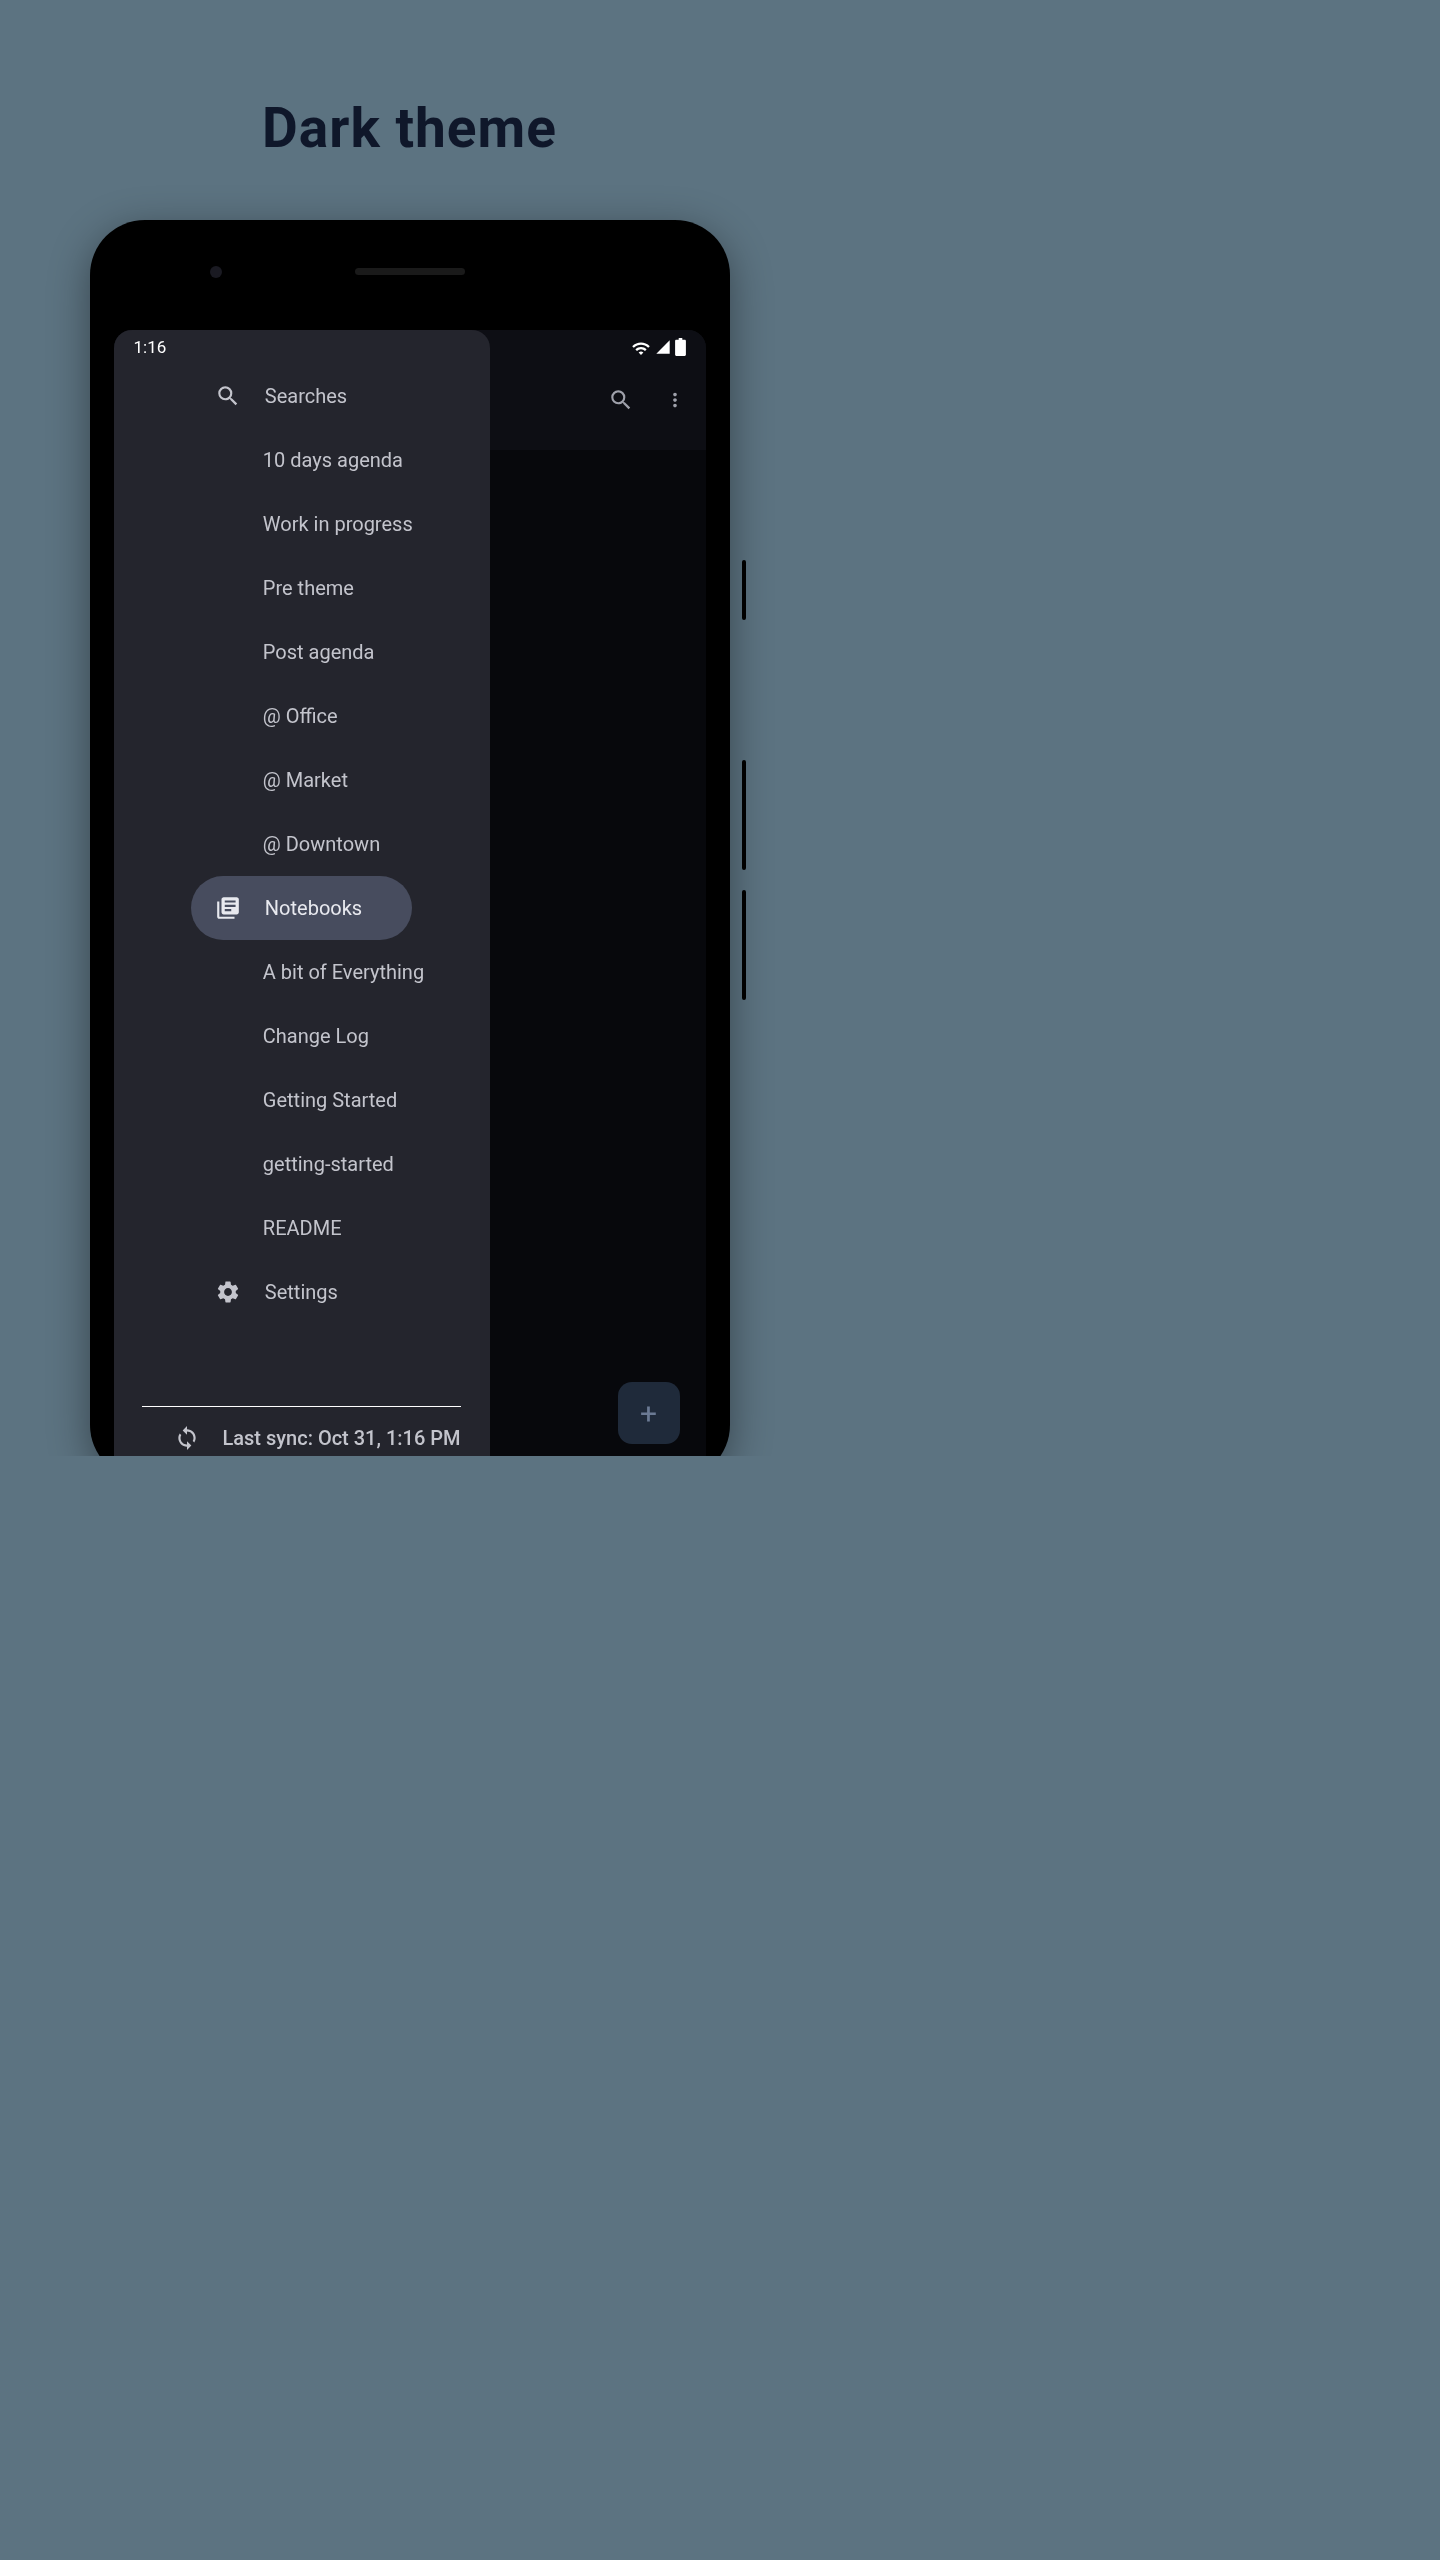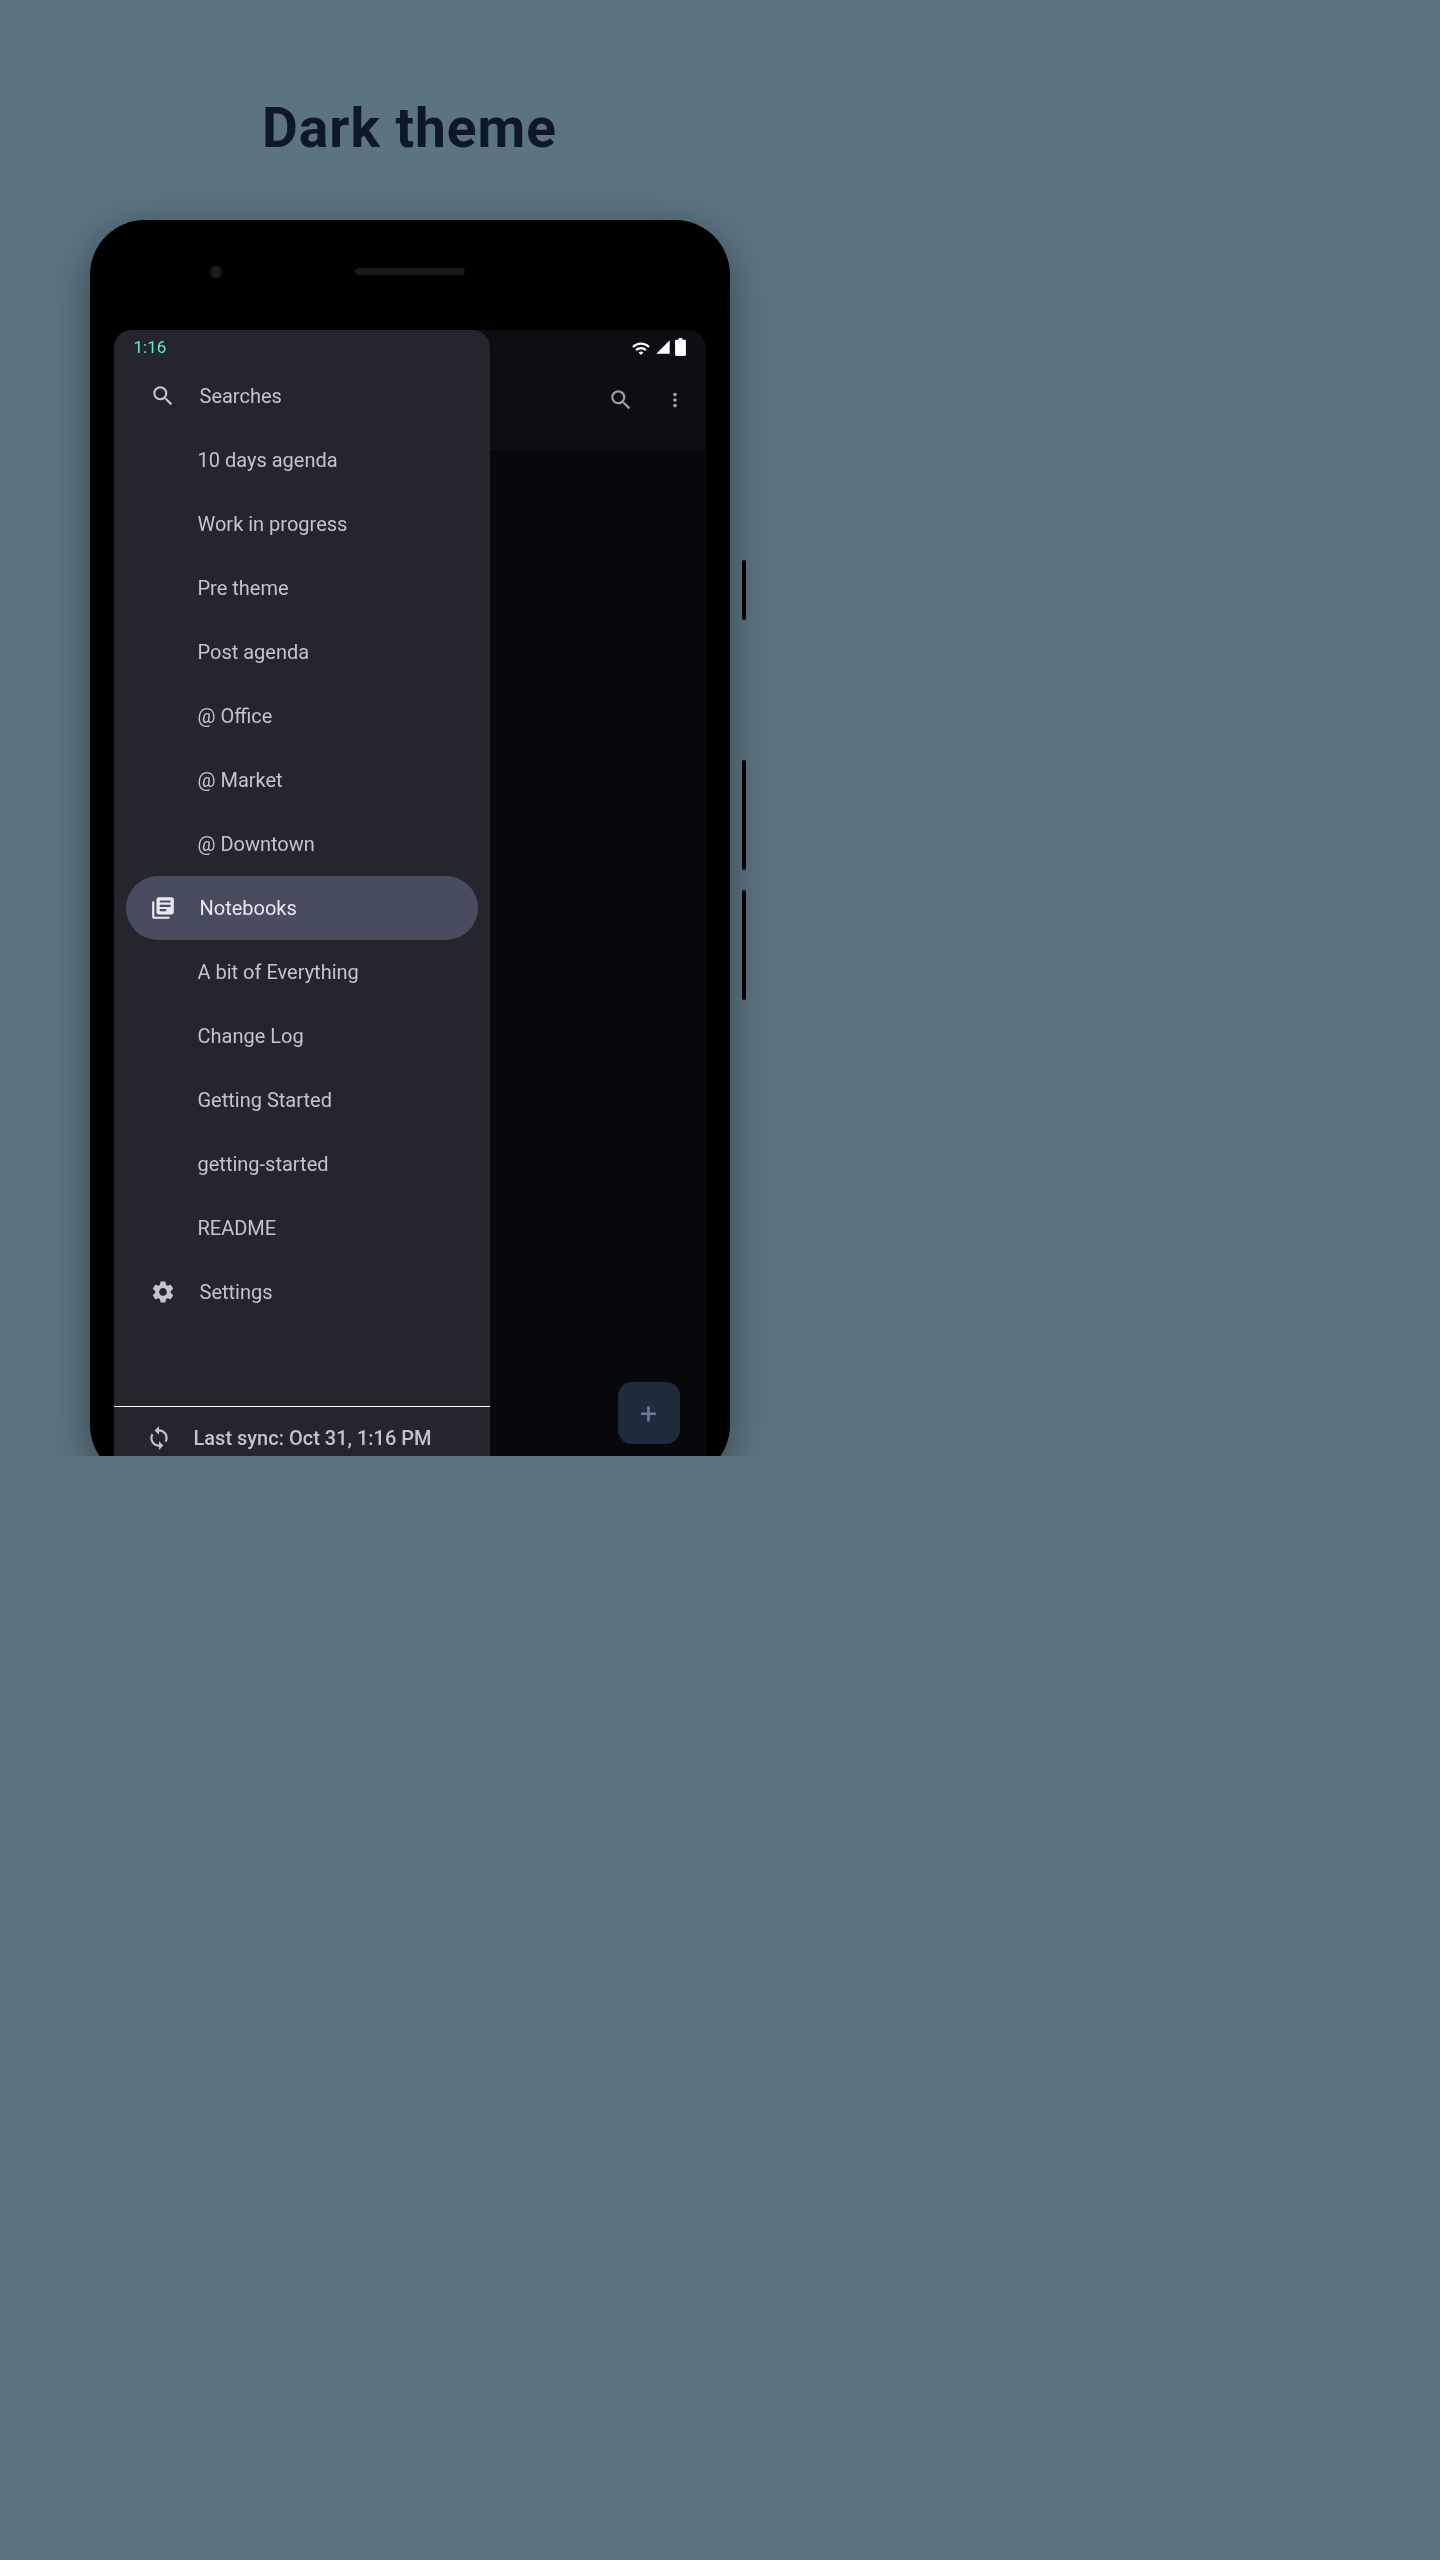--- a/index.html
+++ b/index.html
@@ -95,21 +95,21 @@
       overflow: hidden;
     }
 
     
     .status-bar {
       height: 34px;
       display: flex;
       align-items: center;
       justify-content: space-between;
       padding: 0 20px;
-      color: #5eead4;
+      color: #ffffff;
       font-size: 17px;
       position: relative;
       z-index: 5;
     }
 
     .status-icons {
       display: flex;
       align-items: center;
       gap: 3px;
     }
@@ -179,20 +179,21 @@
       position: absolute;
       top: 0;
       left: 0;
       bottom: 0;
       width: 376px;
       background: #24252d;
       border-radius: 0 18px 0 0;
       display: flex;
       flex-direction: column;
       z-index: 3;
+      align-items: center;
     }
 
     .drawer-scroll {
       flex: 1;
       overflow: hidden;
       padding-top: 34px;
     }
 
     .drawer-item {
       height: 65px;

